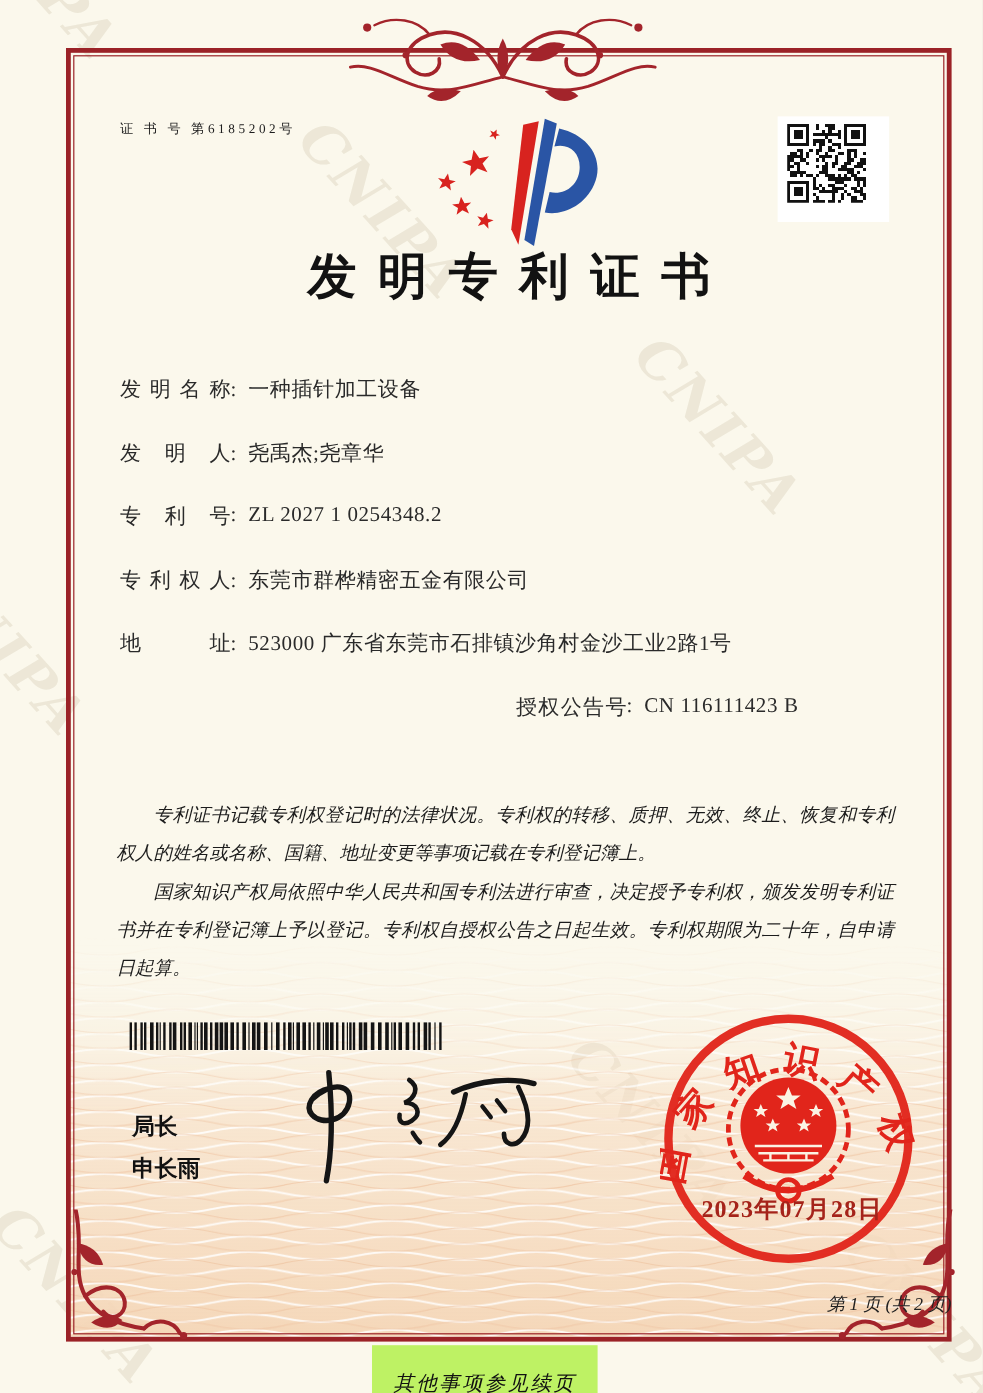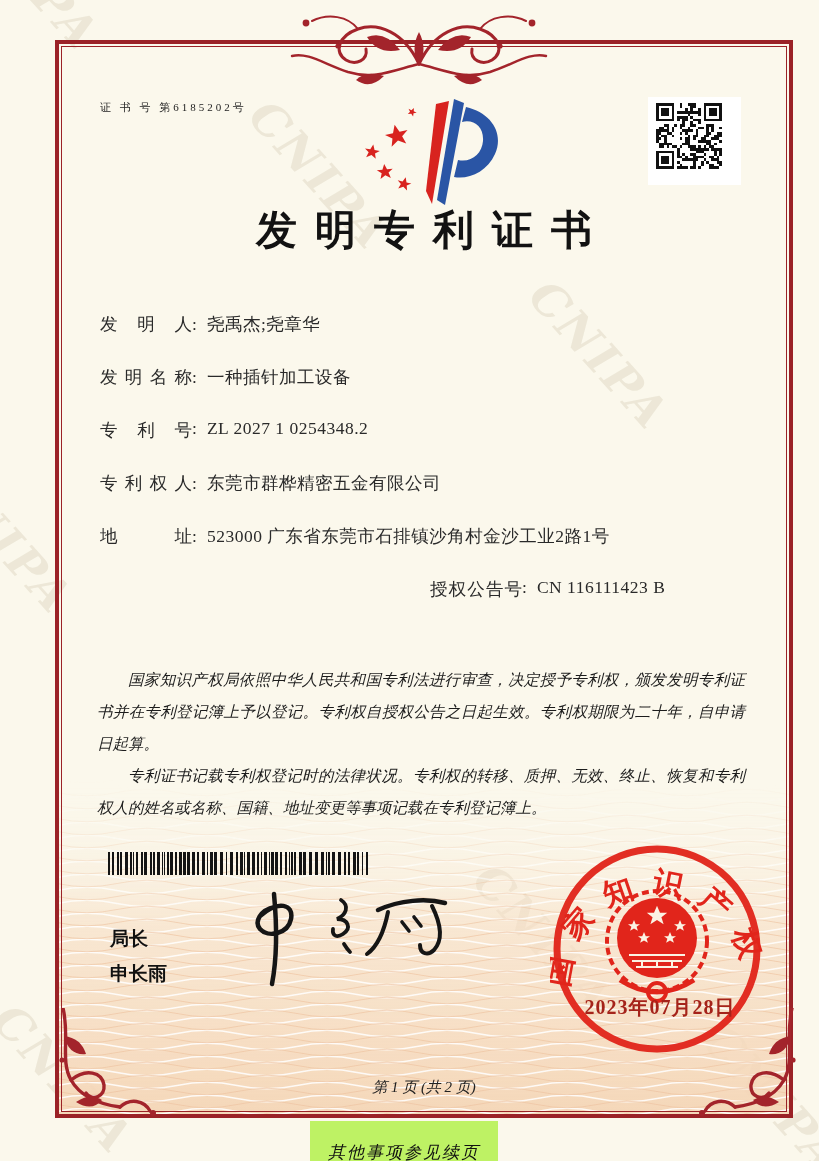--- a/index.html
+++ b/index.html
@@ -65,21 +65,21 @@
   .barcode div { background:#141414; }
   .director-label { position:absolute; left:110px; top:926px; font-family:"Liberation Sans", sans-serif; font-size:19px; font-weight:600; color:#111; }
   .director-name  { position:absolute; left:110px; top:961px; font-family:"Liberation Sans", sans-serif; font-size:19px; font-weight:600; color:#111; }
   .signature { position:absolute; left:228px; top:886px; }
   .seal { position:absolute; left:550px; top:842px; }
   .seal-date {
     position:absolute; left:575px; top:994px; width:170px; text-align:center;
     font-size:20px; font-weight:bold; color:#a5231a; letter-spacing:1px;
   }
   .page-footer {
-    position:absolute; left:55px; top:1078px; width:738px; text-align:center;
+    position:absolute; left:55px; top:1078px; width:738px; text-align:right;
     font-size:15px; font-style:italic; color:#222;
   }
   .continuation {
     position:absolute; left:310px; top:1121px; background:#bef264;
     padding:20px 18px; font-size:17px; font-style:italic; color:#111; letter-spacing:2px;
   }
 </style>
 </head>
 <body>
 
@@ -397,42 +397,42 @@
           <rect x="22" y="24" width="1" height="1"></rect>
           <rect x="23" y="24" width="1" height="1"></rect>
         </g>
     </svg>
   </div>
 
   <div class="title">发明专利证书</div>
 
   <div class="fields">
     <div class="frow">
+      <span class="flabel">发明名称</span><span class="fcolon">:</span><span class="fvalue">一种插针加工设备</span>
+    </div>
+    <div class="frow">
       <span class="flabel">发明人</span><span class="fcolon">:</span><span class="fvalue">尧禹杰;尧章华</span>
-    </div>
-    <div class="frow">
-      <span class="flabel">发明名称</span><span class="fcolon">:</span><span class="fvalue">一种插针加工设备</span>
     </div>
     <div class="frow">
       <span class="flabel">专利号</span><span class="fcolon">:</span><span class="fvalue">ZL 2027 1 0254348.2</span>
     </div>
     <div class="frow">
       <span class="flabel">专利权人</span><span class="fcolon">:</span><span class="fvalue">东莞市群桦精密五金有限公司</span>
     </div>
     <div class="frow">
       <span class="flabel">地址</span><span class="fcolon">:</span><span class="fvalue">523000 广东省东莞市石排镇沙角村金沙工业2路1号</span>
     </div>
     <div class="frow">
       <span class="grant-no"><span class="flabel">授权公告号</span><span class="fcolon">:</span><span class="fvalue">CN 116111423 B</span></span>
     </div>
   </div>
 
   <div class="paras">
+    <p>专利证书记载专利权登记时的法律状况。专利权的转移、质押、无效、终止、恢复和专利权人的姓名或名称、国籍、地址变更等事项记载在专利登记簿上。</p>
     <p>国家知识产权局依照中华人民共和国专利法进行审查，决定授予专利权，颁发发明专利证书并在专利登记簿上予以登记。专利权自授权公告之日起生效。专利权期限为二十年，自申请日起算。</p>
-    <p>专利证书记载专利权登记时的法律状况。专利权的转移、质押、无效、终止、恢复和专利权人的姓名或名称、国籍、地址变更等事项记载在专利登记簿上。</p>
   </div>
 
   <div class="barcode">
       <div style="width: 2px; margin-right: 2px;"></div>
       <div style="width: 2px; margin-right: 3px;"></div>
       <div style="width: 2px; margin-right: 1px;"></div>
       <div style="width: 2px; margin-right: 3px;"></div>
       <div style="width: 3px; margin-right: 2px;"></div>
       <div style="width: 2px; margin-right: 1px;"></div>
       <div style="width: 1px; margin-right: 2px;"></div>

